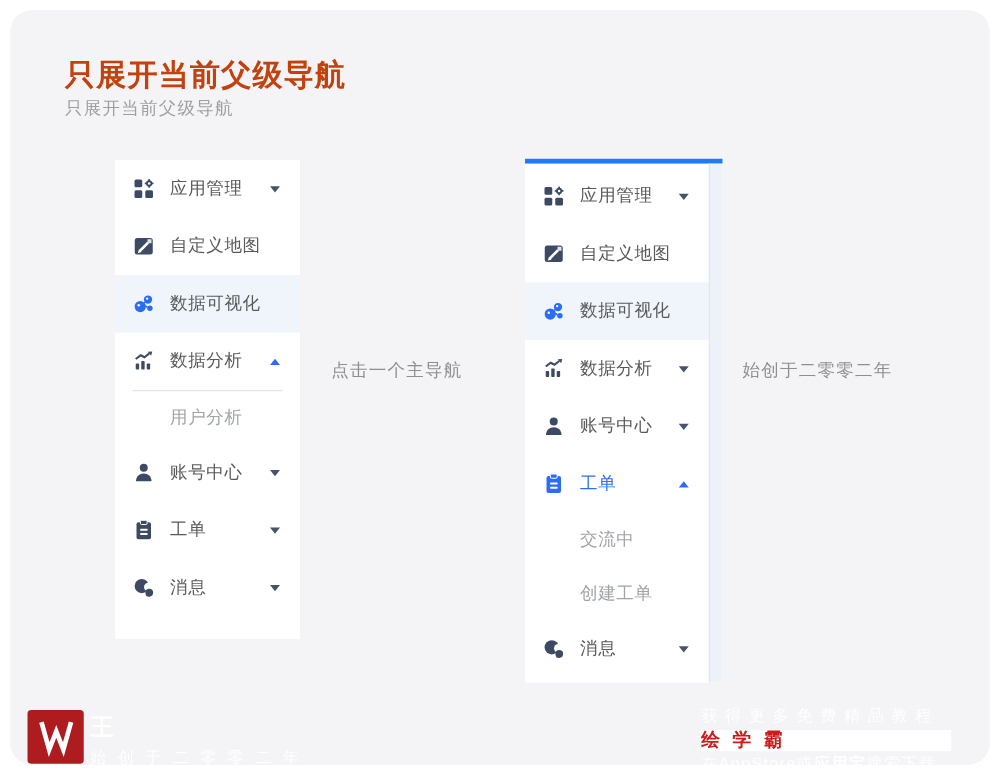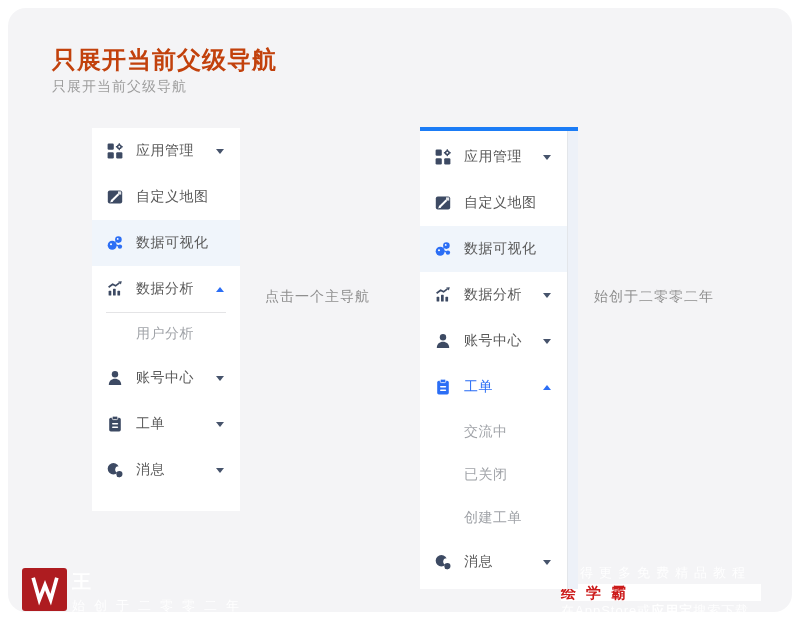--- a/index.html
+++ b/index.html
@@ -274,23 +274,20 @@
                 <rect x="6" y="11.4" width="6.2" height="1.6" rx=".8" fill="#fff"></rect>
               </svg>
             </span>
             <span class="menu-label">工单</span>
             <span class="caret up"></span>
           </div>
           <div class="menu-subrow">
             <span>交流中</span>
           </div>
           <div class="menu-subrow">
-            <span>已关闭</span>
-          </div>
-          <div class="menu-subrow">
             <span>创建工单</span>
           </div>
           <div class="menu-row">
             <span class="menu-icon">
               <svg viewBox="0 0 18 18">
                 <circle cx="7.4" cy="7.8" r="5.7" fill="currentColor"></circle>
                 <circle cx="12.6" cy="8.6" r="3.4" fill="#fff"></circle>
                 <circle cx="13.4" cy="13" r="3.1" fill="currentColor"></circle>
                 <path d="M10.6 15.8 l3.4 .6 -1.4 -2.4z" fill="currentColor"></path>
               </svg>

